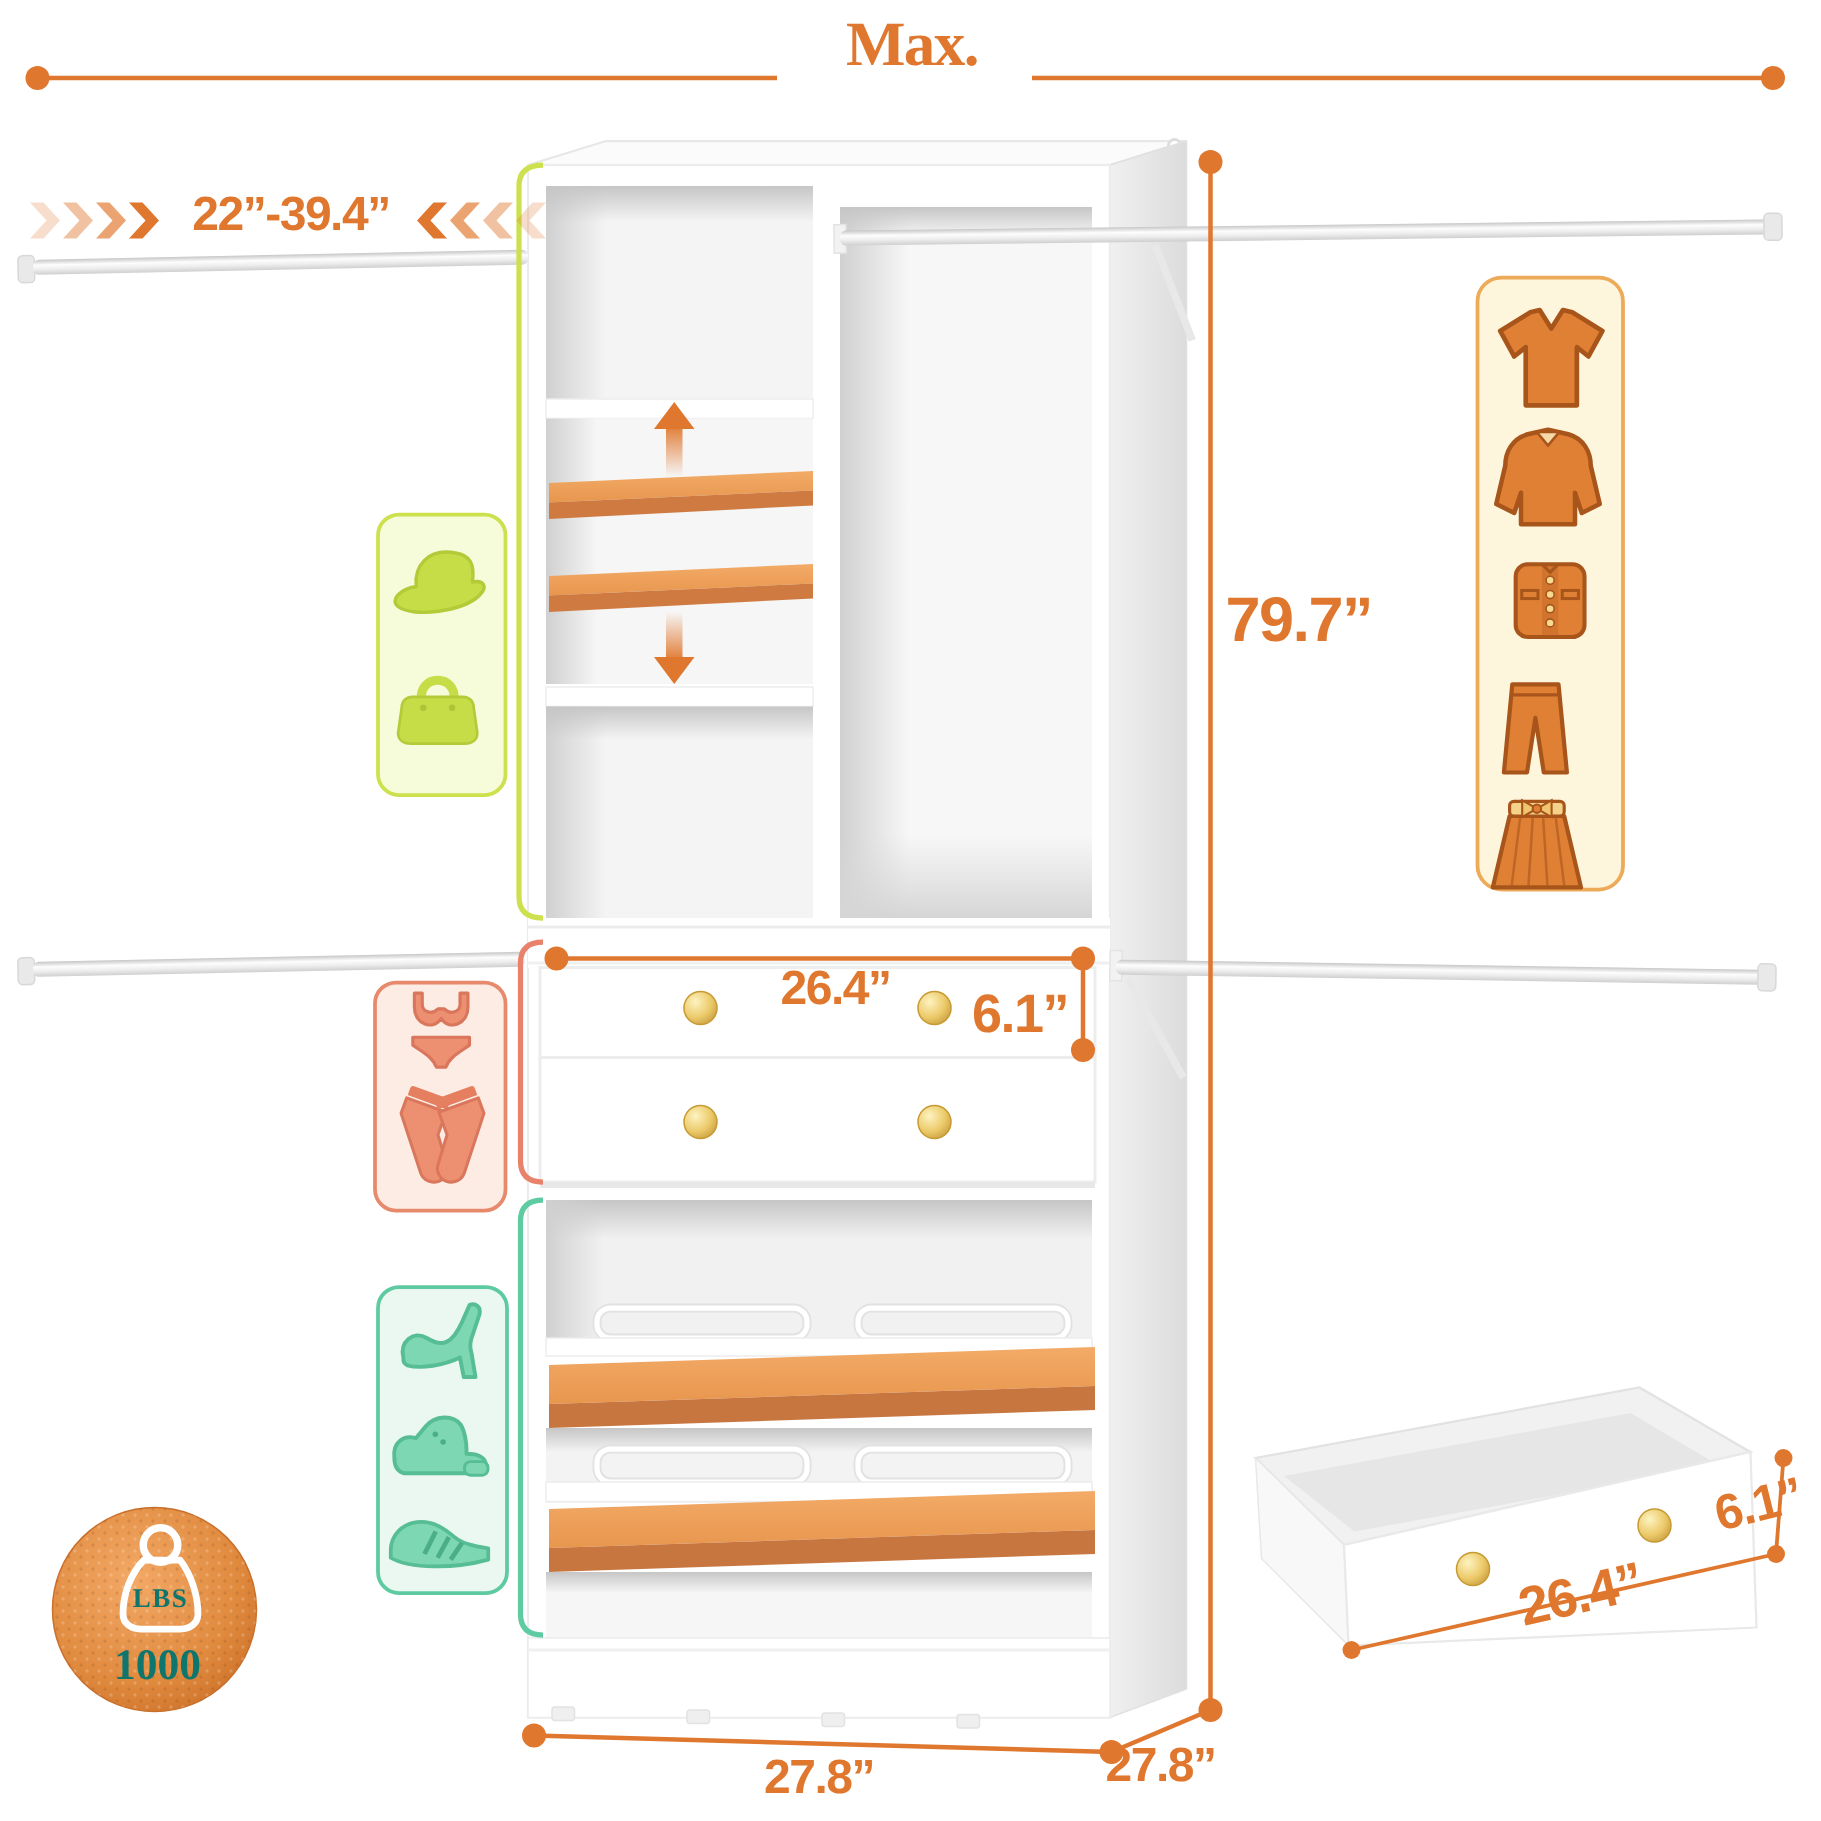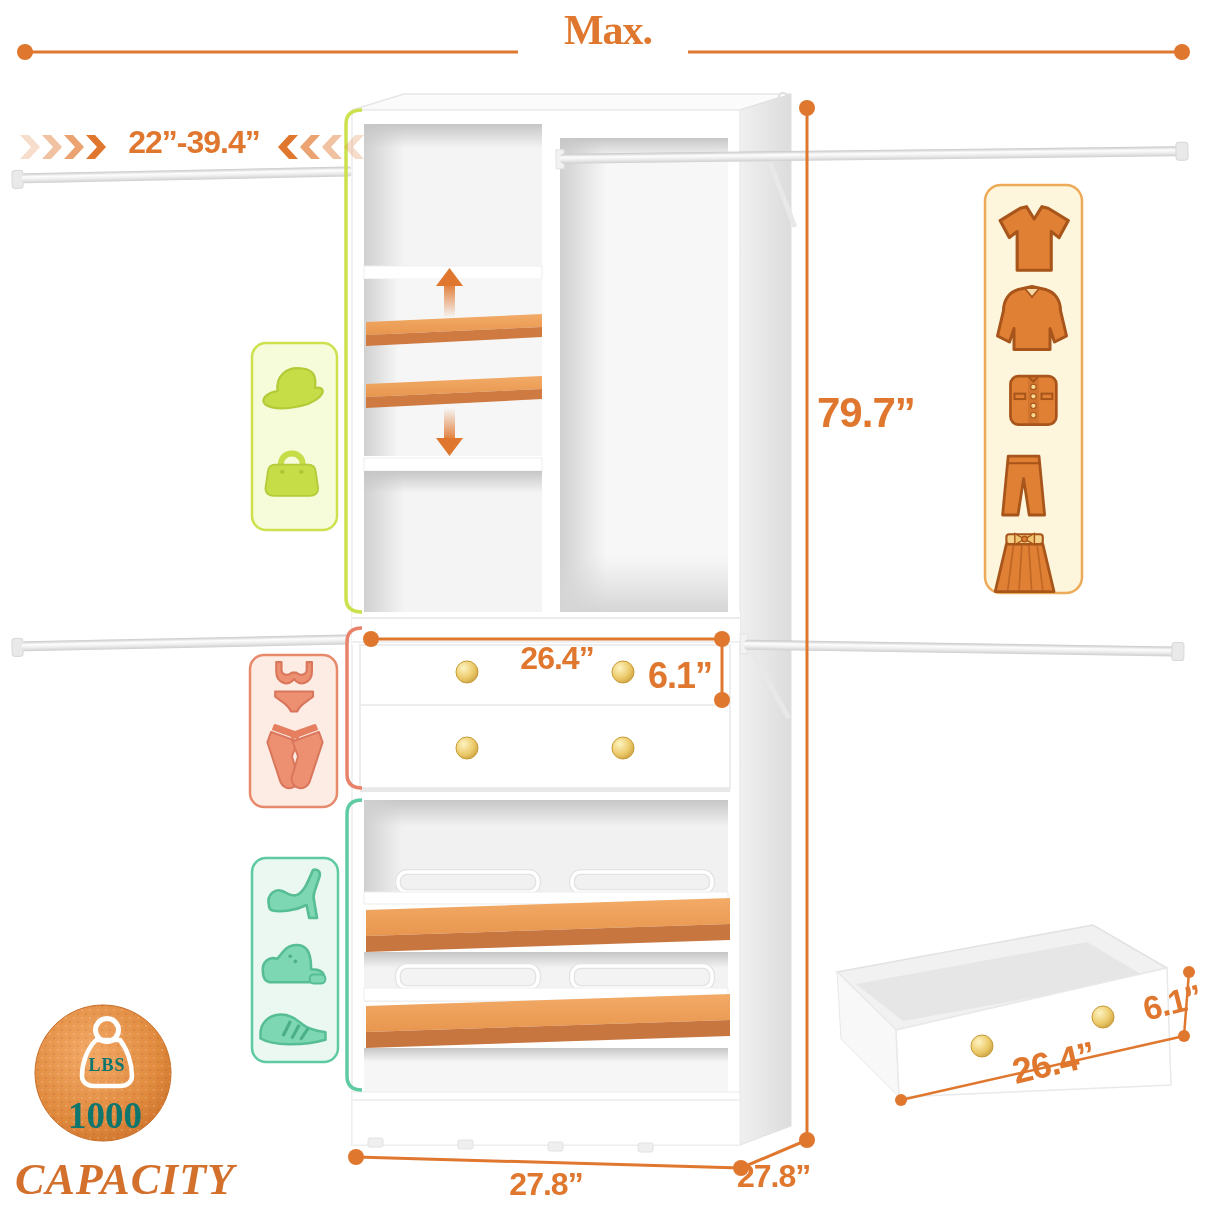--- a/index.html
+++ b/index.html
@@ -370,16 +370,15 @@
 <div class="t t40 ctr" style="left:103px;top:124px;width:182px;">22”-39.4”</div>
 <div class="t t42" style="left:817px;top:376px;margin-top:13px;">79.7”</div>
 <div class="t t40 ctr" style="left:467px;top:640px;width:180px;">26.4”</div>
 <div class="t t36" style="left:648px;top:655px;">6.1”</div>
 <div class="t t40 ctr" style="left:456px;top:1166px;width:180px;">27.8”</div>
 <div class="t t40" style="left:737px;top:1158px;">27.8”</div>
 <div class="t t33" style="left:1143px;top:984px;transform:rotate(-14deg);">6.1”</div>
 <div class="t t36" style="left:1012px;top:1042px;transform:rotate(-13deg);">26.4”</div>
 
 <div class="badge-txt" style="left:77px;top:1055px;width:60px;font-size:18px;letter-spacing:1px;">LBS</div>
-<div class="badge-txt" style="left:38px;top:1094px;width:134px;font-size:37px;">1000</div>
-<div class="badge-txt" style="left:5px;top:1154px;width:240px;font-size:44px;font-style:italic;color:#D2702C;letter-spacing:1px;">CAPACITY</div>
+<div class="badge-txt" style="left:38px;top:1094px;width:134px;font-size:29px;">1000</div>
 
 </div>
 
 </body></html>

